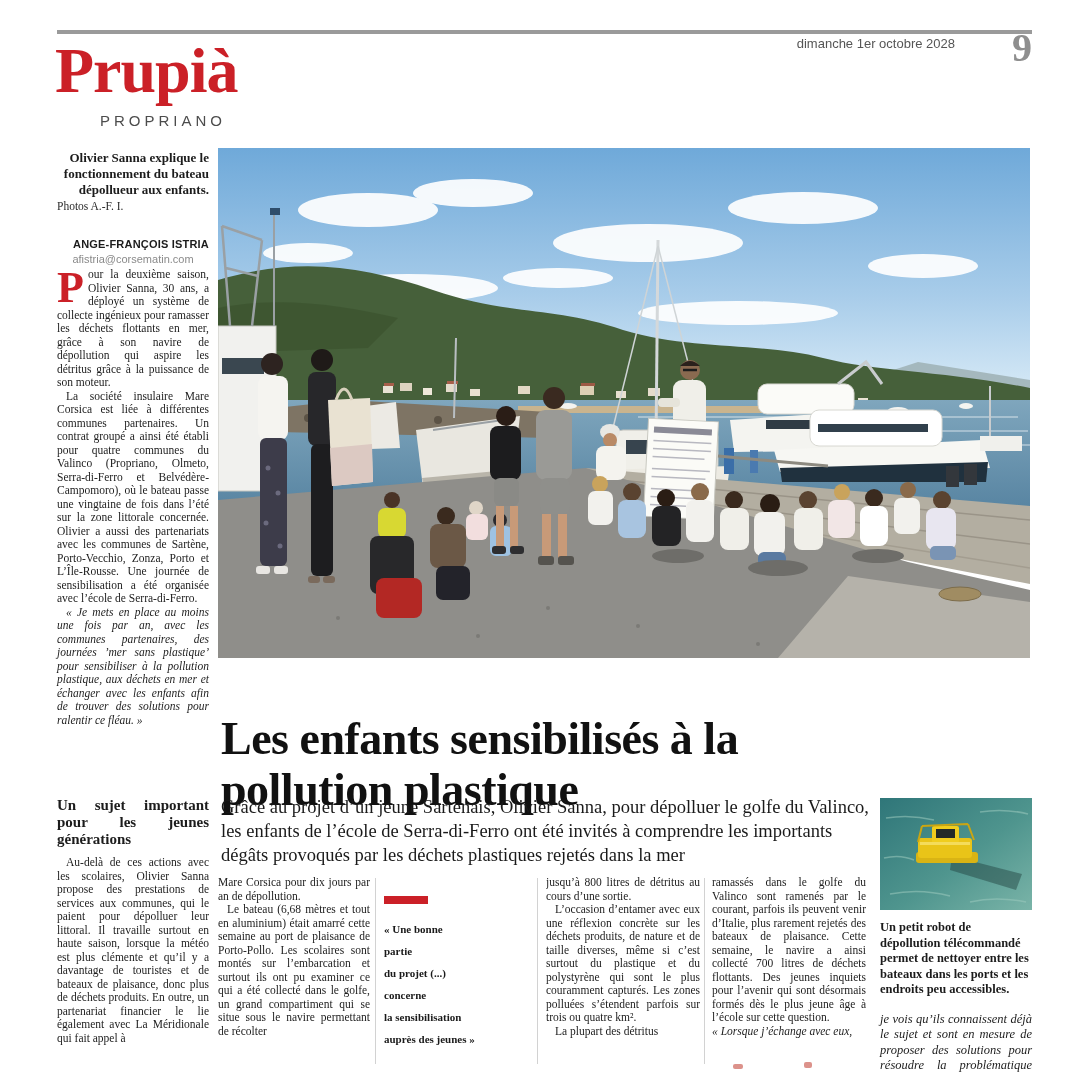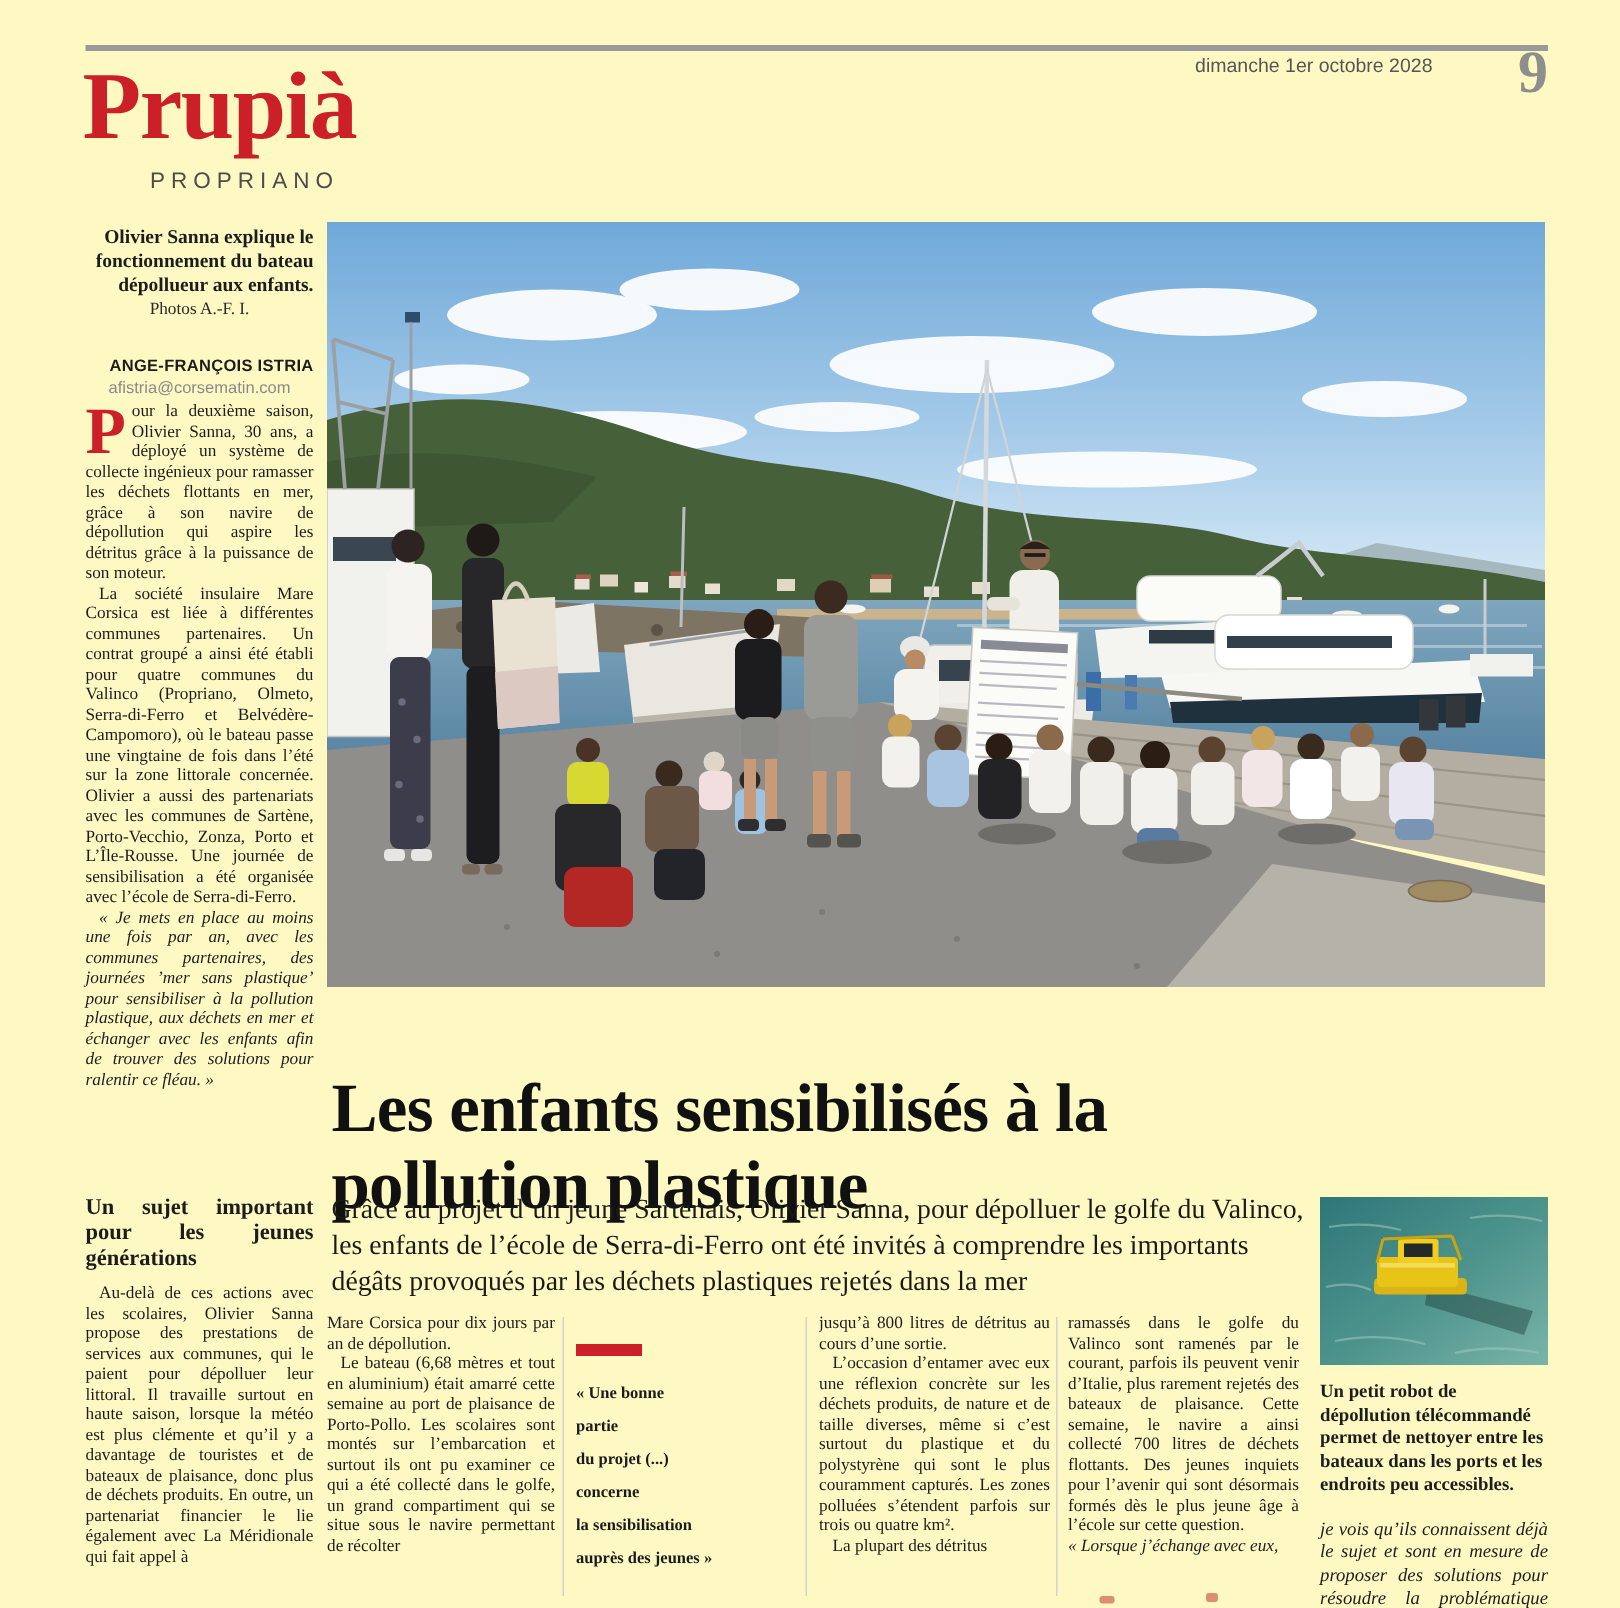--- a/index.html
+++ b/index.html
@@ -1,30 +1,30 @@
 <!DOCTYPE html>
 <html lang="fr"><head>
 <meta charset="utf-8">
 <style>
   html,body{margin:0;padding:0;background:#e8e8e8;}
-  .page{position:relative;width:1080px;height:1072px;background:#fef9c3;overflow:hidden;
+  .page{position:relative;width:1080px;height:1072px;background:#ffffff;overflow:hidden;
         font-family:"Liberation Serif",serif;color:#1c1c1c;}
   .top-rule{position:absolute;left:57px;top:30px;width:975px;height:4px;background:#9a9a9a;}
   .masthead-title{position:absolute;left:55px;top:34px;font-size:64px;font-weight:bold;
         color:#cb2027;letter-spacing:-1px;font-family:"Liberation Serif",serif;}
   .masthead-subtitle{position:absolute;left:100px;top:112px;font-family:"Liberation Sans",sans-serif;
         font-size:15px;letter-spacing:4px;color:#4c4c4c;}
   .masthead-date{position:absolute;left:700px;top:36px;width:255px;text-align:right;
         font-family:"Liberation Sans",sans-serif;font-size:13px;color:#555;}
   .page-number{position:absolute;left:998px;top:24px;width:34px;text-align:right;
         font-size:40px;font-weight:bold;color:#8e8e8e;}
   
   .leftcol{position:absolute;left:57px;width:152px;}
   .photo-caption{font-size:13px;line-height:16px;font-weight:bold;text-align:right;}
-  .photo-credit{font-size:11.5px;text-align:center;margin-top:2px;color:#2a2a2a;}
+  .photo-credit{font-size:11.5px;text-align:left;margin-top:2px;color:#2a2a2a;}
   .byline{margin-top:26px;text-align:right;font-family:"Liberation Sans",sans-serif;
         font-size:11px;font-weight:bold;letter-spacing:.2px;}
   .byline-email{text-align:center;font-family:"Liberation Sans",sans-serif;font-size:11px;
         color:#8a8a8a;margin-top:3px;text-decoration:none;display:block;}
   .bodytext{font-size:11.5px;line-height:13.5px;text-align:justify;hyphens:auto;-webkit-hyphens:auto;}
   .bodytext p{margin:0;}
   .bodytext p + p{text-indent:9px;}
   .dropcap{float:left;color:#cb2027;font-size:44px;line-height:36px;font-weight:bold;
         padding-right:4px;padding-top:2px;}
   .inline-quote{font-style:italic;}

